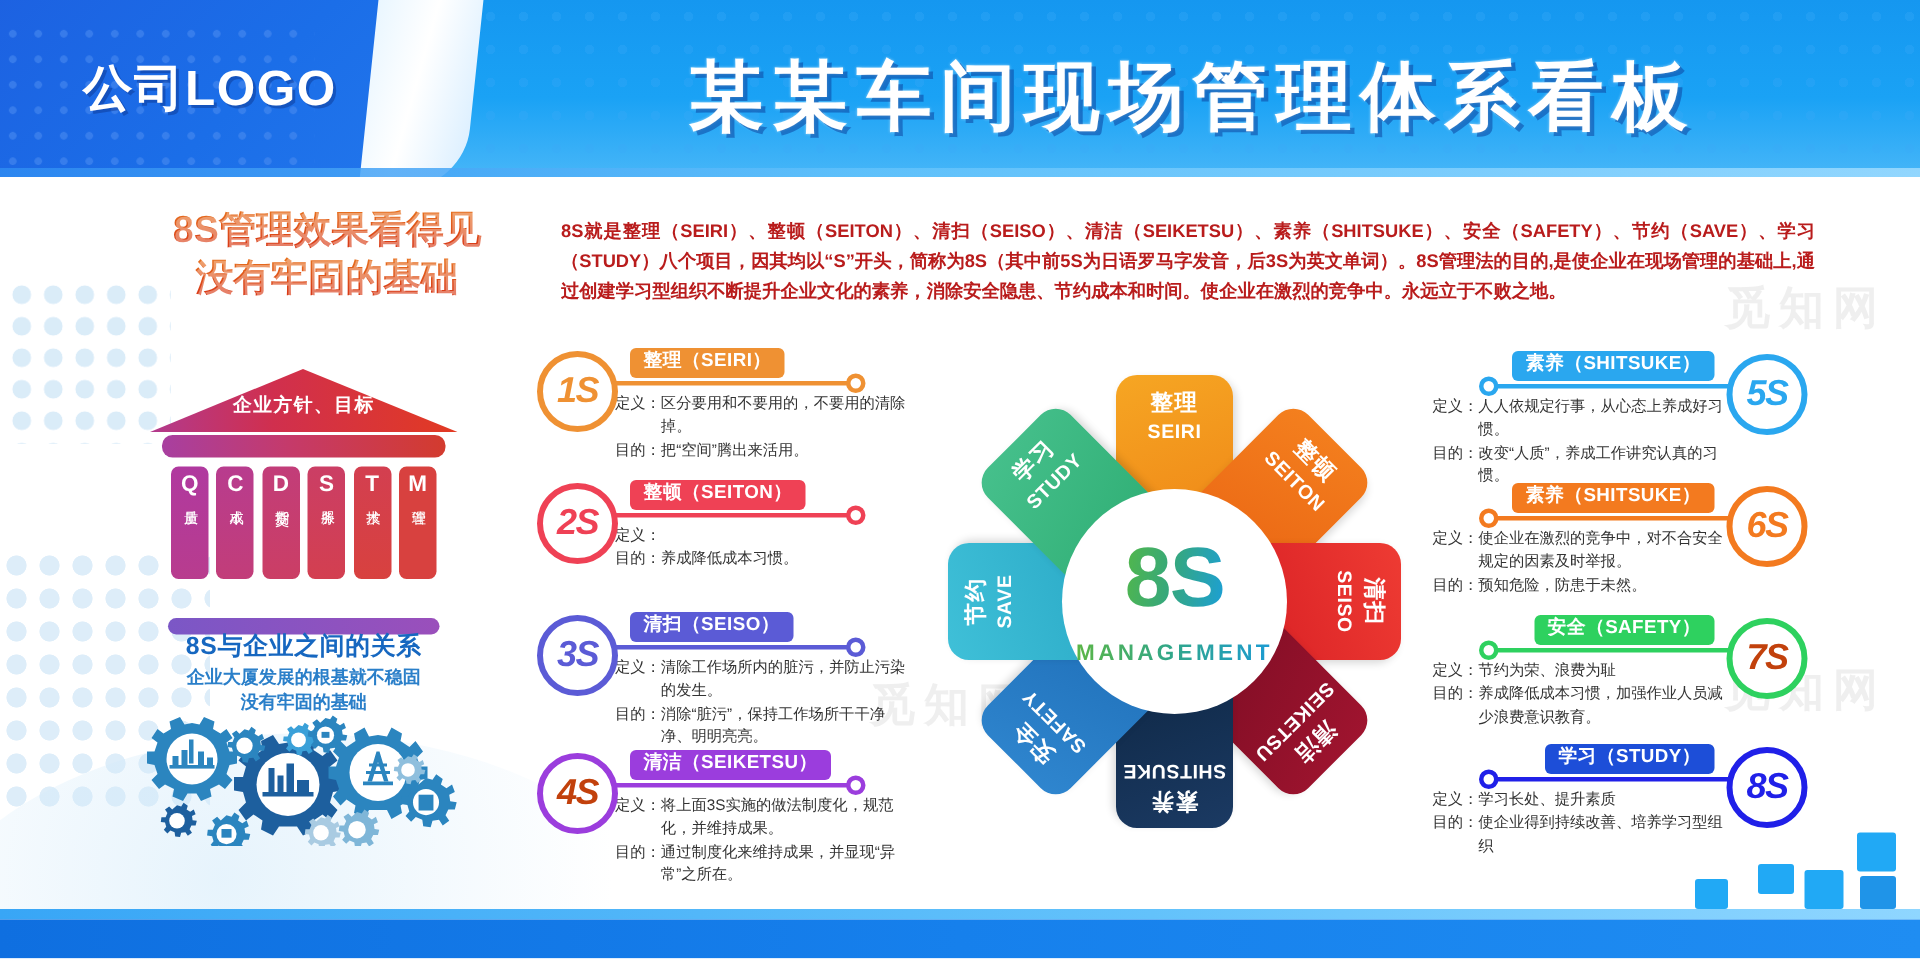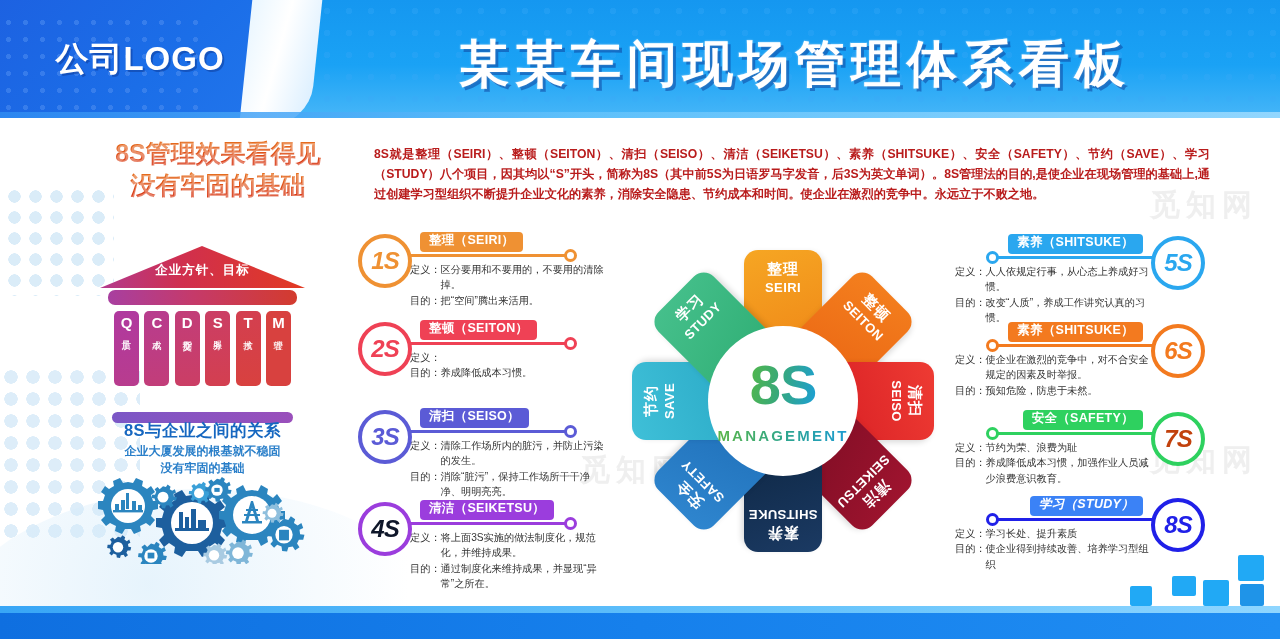--- a/index.html
+++ b/index.html
@@ -352,21 +352,21 @@
           </div>
         </div>
       </div>
       <div class="card card-L" style="color: rgb(155, 61, 221); left: 358px; top: 500px;">
         <div class="stem"></div>
         <div class="knob"></div>
         <div class="chip" style="background: rgb(155, 61, 221);">
           <span>清洁（SEIKETSU）</span>
         </div>
         <div class="circ">
-          <b style="color: #0f172a;">4S</b>
+          <b style="color: #c2410c;">4S</b>
         </div>
         <div class="body">
           <div class="row">
             <span class="k">定义：</span>
             <span>将上面3S实施的做法制度化，规范化，并维持成果。</span>
           </div>
           <div class="row">
             <span class="k">目的：</span>
             <span>通过制度化来维持成果，并显现“异常”之所在。</span>
           </div>
@@ -431,21 +431,21 @@
           </div>
           <div class="row">
             <span class="k">目的：</span>
             <span>养成降低成本习惯，加强作业人员减少浪费意识教育。</span>
           </div>
         </div>
       </div>
       <div class="card card-R" style="color: rgb(32, 32, 232); left: 955px; top: 496px;">
         <div class="stem"></div>
         <div class="knob"></div>
-        <div class="chip" style="background: #3b82f6; font-style: italic;">
+        <div class="chip" style="background: #1d4ed8;">
           <span>学习（STUDY）</span>
         </div>
         <div class="circ">
           <b style="color: rgb(32, 32, 232);">8S</b>
         </div>
         <div class="body">
           <div class="row">
             <span class="k">定义：</span>
             <span>学习长处、提升素质</span>
           </div>

